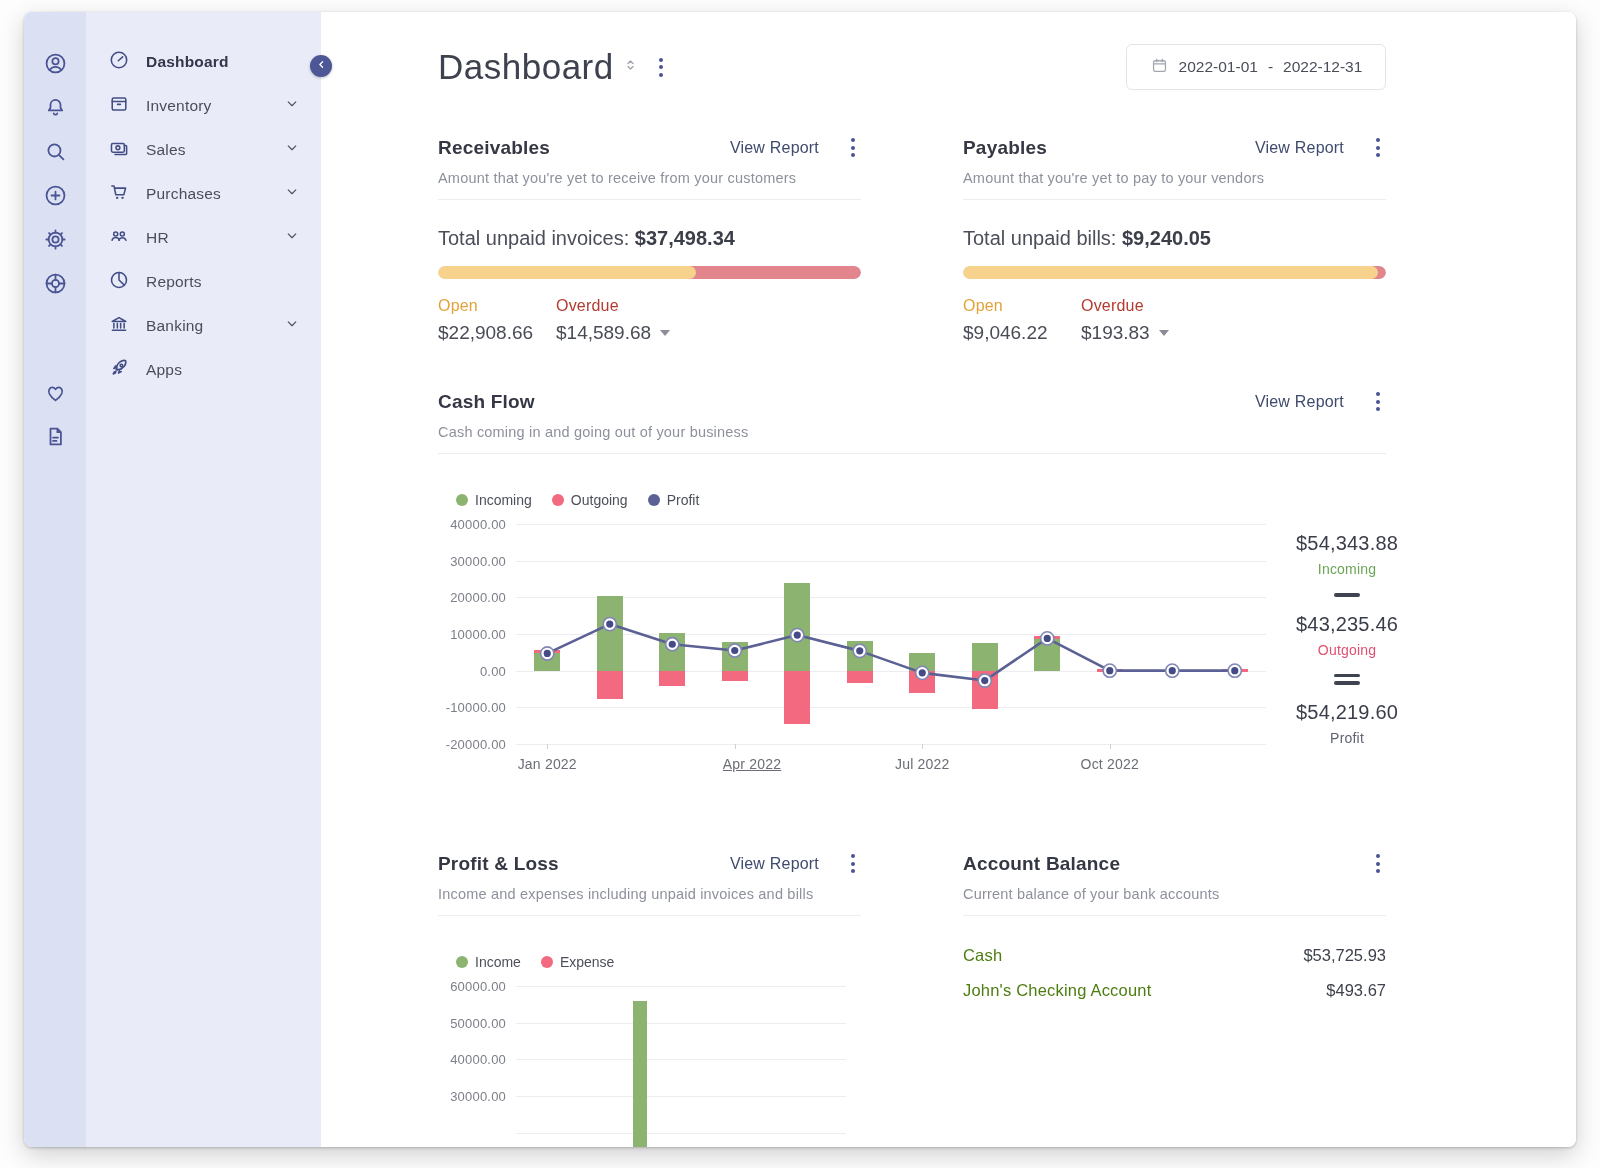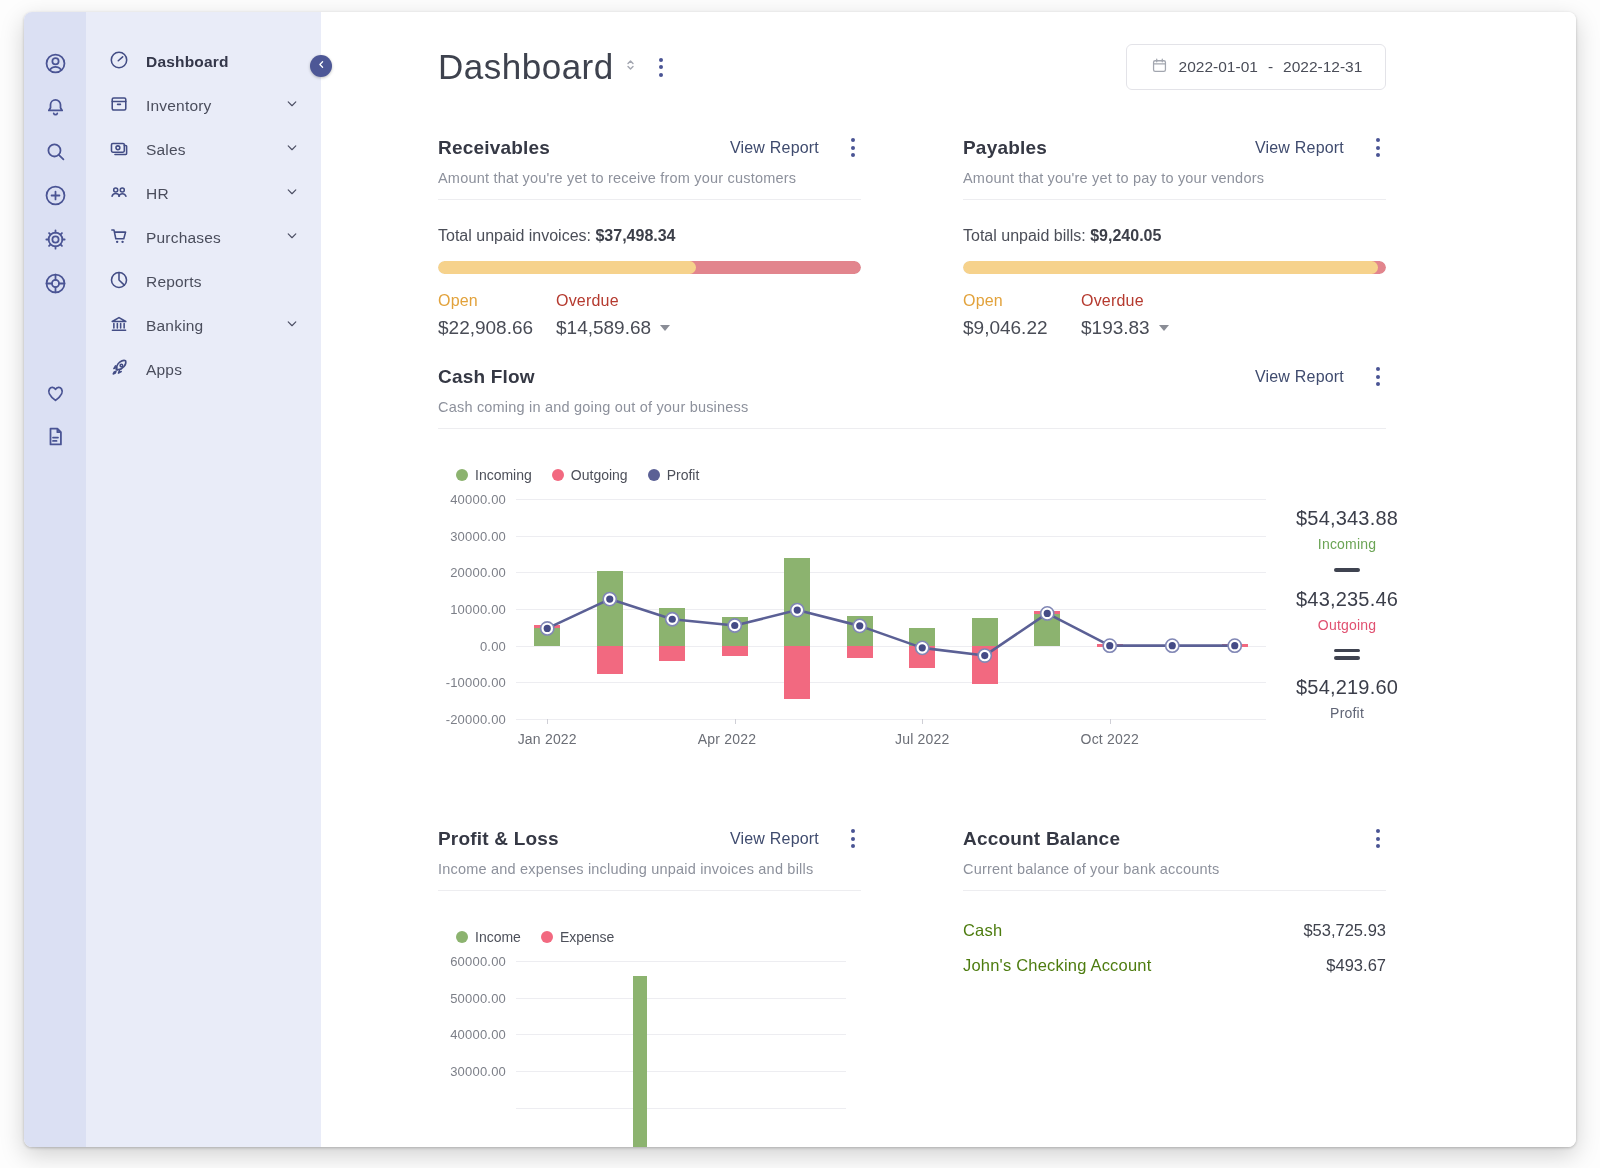--- a/index.html
+++ b/index.html
@@ -42,34 +42,34 @@
   .date-box svg{ width:19px; height:19px; stroke:#a2a6af; fill:none; stroke-width:1.6; stroke-linecap:round;}
   
   .grid-2{ display:flex; justify-content:space-between; }
   .col{ width:423px; }
   .row-1{ margin-top:44px;}
   .card-head{ display:flex; align-items:center; }
   .card-title{ font-size:19px; font-weight:600; color:#353844; letter-spacing:.2px; flex:1;}
   .view-report{ font-size:16px; font-weight:400; color:#3f4b6e; cursor:pointer; margin-right:26px; letter-spacing:.2px;}
   .card-sub{ margin-top:9px; font-size:14.5px; color:#8d919c; letter-spacing:.2px;}
   .divider{ margin-top:13px; border-bottom:1px solid #ededf0;}
-  .total-line{ margin-top:27px; font-size:16px; color:#4b4e58;}
+  .total-line{ margin-top:27px; font-size:20px; color:#4b4e58;}
   .total-line b{ font-weight:700; color:#3c3f49;}
   .pbar{ margin-top:16px; height:13px; border-radius:7px; background:#eee; position:relative; overflow:hidden; display:flex;}
   .pbar .seg-open{ background:#f6d28c; border-radius:7px; height:100%; z-index:2;}
   .pbar .seg-overdue{ background:#e2858d; height:100%; border-radius:0 7px 7px 0; margin-left:-7px; z-index:1;}
   .ov-row{ margin-top:18px; display:flex;}
   .ov-block{ width:118px;}
   .ov-label{ font-size:16px; letter-spacing:.2px;}
   .ov-label.open{ color:#e2a23b;}
   .ov-label.overdue{ color:#b53a2f;}
   .ov-amount{ margin-top:7px; font-size:19px; color:#494c56; display:flex; align-items:center;}
   .caret{ width:0; height:0; border-left:5px solid transparent; border-right:5px solid transparent; border-top:6px solid #8a8d96; margin-left:9px; cursor:pointer;}
   
-  .section-full{ margin-top:24px;}
+  .section-full{ margin-top:44px;}
   .legend{ display:flex; align-items:center; gap:20px; margin-top:38px; padding-left:18px;}
   .legend-item{ display:flex; align-items:center; gap:7px; font-size:14px; color:#4d505a;}
   .legend-dot{ width:12px; height:12px; border-radius:50%;}
   .chart-row{ display:flex; margin-top:16px;}
   .chart-main{ display:flex;}
   .ylabels{ width:78px; position:relative; flex:none;}
   .ylabel{ position:absolute; right:10px; transform:translateY(-50%); font-size:13px; color:#7c7f88; letter-spacing:.2px; white-space:nowrap;}
   .plot{ position:relative; }
   .gridline{ position:absolute; left:0; right:0; height:1px; background:#ededf1;}
   .bar{ position:absolute; }
@@ -178,36 +178,36 @@
               <circle cx="10.8" cy="11.8" r="2.1"></circle>
               <path d="M17.8 9.2h1.6a.9.9 0 0 1 .9.9v8a.9.9 0 0 1-.9.9H7.6"></path>
             </svg></span>
         <span class="nav-label">Sales</span>
         <span class="nav-chev"><svg viewBox="0 0 24 24">
               <path d="M5.5 8.5 12 15l6.5-6.5"></path>
             </svg></span>
       </div>
       <div class="nav-item">
         <span><svg viewBox="0 0 24 24">
+              <path d="M4.2 5.4h2.3l2 9.6h8.7l2-7.2H8"></path>
+              <circle cx="10" cy="18.4" r="1.3" fill="#434d85" stroke="none"></circle>
+              <circle cx="15.9" cy="18.4" r="1.3" fill="#434d85" stroke="none"></circle>
+            </svg></span>
+        <span class="nav-label">Purchases</span>
+        <span class="nav-chev"><svg viewBox="0 0 24 24">
+              <path d="M5.5 8.5 12 15l6.5-6.5"></path>
+            </svg></span>
+      </div>
+      <div class="nav-item">
+        <span><svg viewBox="0 0 24 24">
               <circle cx="8.4" cy="9.8" r="2.2"></circle>
               <circle cx="15.6" cy="9.8" r="2.2"></circle>
               <path d="M4.4 16.6a4.2 4.2 0 0 1 8 0M11.8 16.6a4.2 4.2 0 0 1 7.8 0"></path>
             </svg></span>
         <span class="nav-label">HR</span>
-        <span class="nav-chev"><svg viewBox="0 0 24 24">
-              <path d="M5.5 8.5 12 15l6.5-6.5"></path>
-            </svg></span>
-      </div>
-      <div class="nav-item">
-        <span><svg viewBox="0 0 24 24">
-              <path d="M4.2 5.4h2.3l2 9.6h8.7l2-7.2H8"></path>
-              <circle cx="10" cy="18.4" r="1.3" fill="#434d85" stroke="none"></circle>
-              <circle cx="15.9" cy="18.4" r="1.3" fill="#434d85" stroke="none"></circle>
-            </svg></span>
-        <span class="nav-label">Purchases</span>
         <span class="nav-chev"><svg viewBox="0 0 24 24">
               <path d="M5.5 8.5 12 15l6.5-6.5"></path>
             </svg></span>
       </div>
       <div class="nav-item">
         <span><svg viewBox="0 0 24 24">
               <circle cx="12" cy="12" r="8.2"></circle>
               <path d="M12 12V3.8M12 12l5.8 5.6"></path>
             </svg></span>
         <span class="nav-label">Reports</span>
@@ -422,21 +422,21 @@
                   <circle cx="656.25" cy="146.66666666666666" r="6.6" fill="#ffffff" stroke="#8187b5" stroke-width="1.6"></circle>
                   <circle cx="656.25" cy="146.66666666666666" r="3.6" fill="#454b86"></circle>
                   <circle cx="718.75" cy="146.66666666666666" r="6.6" fill="#ffffff" stroke="#8187b5" stroke-width="1.6"></circle>
                   <circle cx="718.75" cy="146.66666666666666" r="3.6" fill="#454b86"></circle>
                 </svg>
               </div>
             <div style="position:relative;height:34px;width:750px" id="cf-xaxis">
                 <div class="xtick" style="left: 31.25px; top: 0px;"></div>
                 <div class="xlab" style="left: 31.25px; top: 12px;">Jan 2022</div>
                 <div class="xtick" style="left: 218.75px; top: 0px;"></div>
-                <div class="xlab" style="left: 211px; top: 12px;">Apr 2022</div>
+                <div class="xlab" style="left: 236px; top: 12px; text-decoration: underline;">Apr 2022</div>
                 <div class="xtick" style="left: 406.25px; top: 0px;"></div>
                 <div class="xlab" style="left: 406.25px; top: 12px;">Jul 2022</div>
                 <div class="xtick" style="left: 593.75px; top: 0px;"></div>
                 <div class="xlab" style="left: 593.75px; top: 12px;">Oct 2022</div>
               </div>
           </div>
         </div>
         <div class="cf-summary">
           <div class="sum-amount">$54,343.88</div>
           <div class="sum-label incoming">Incoming</div>

